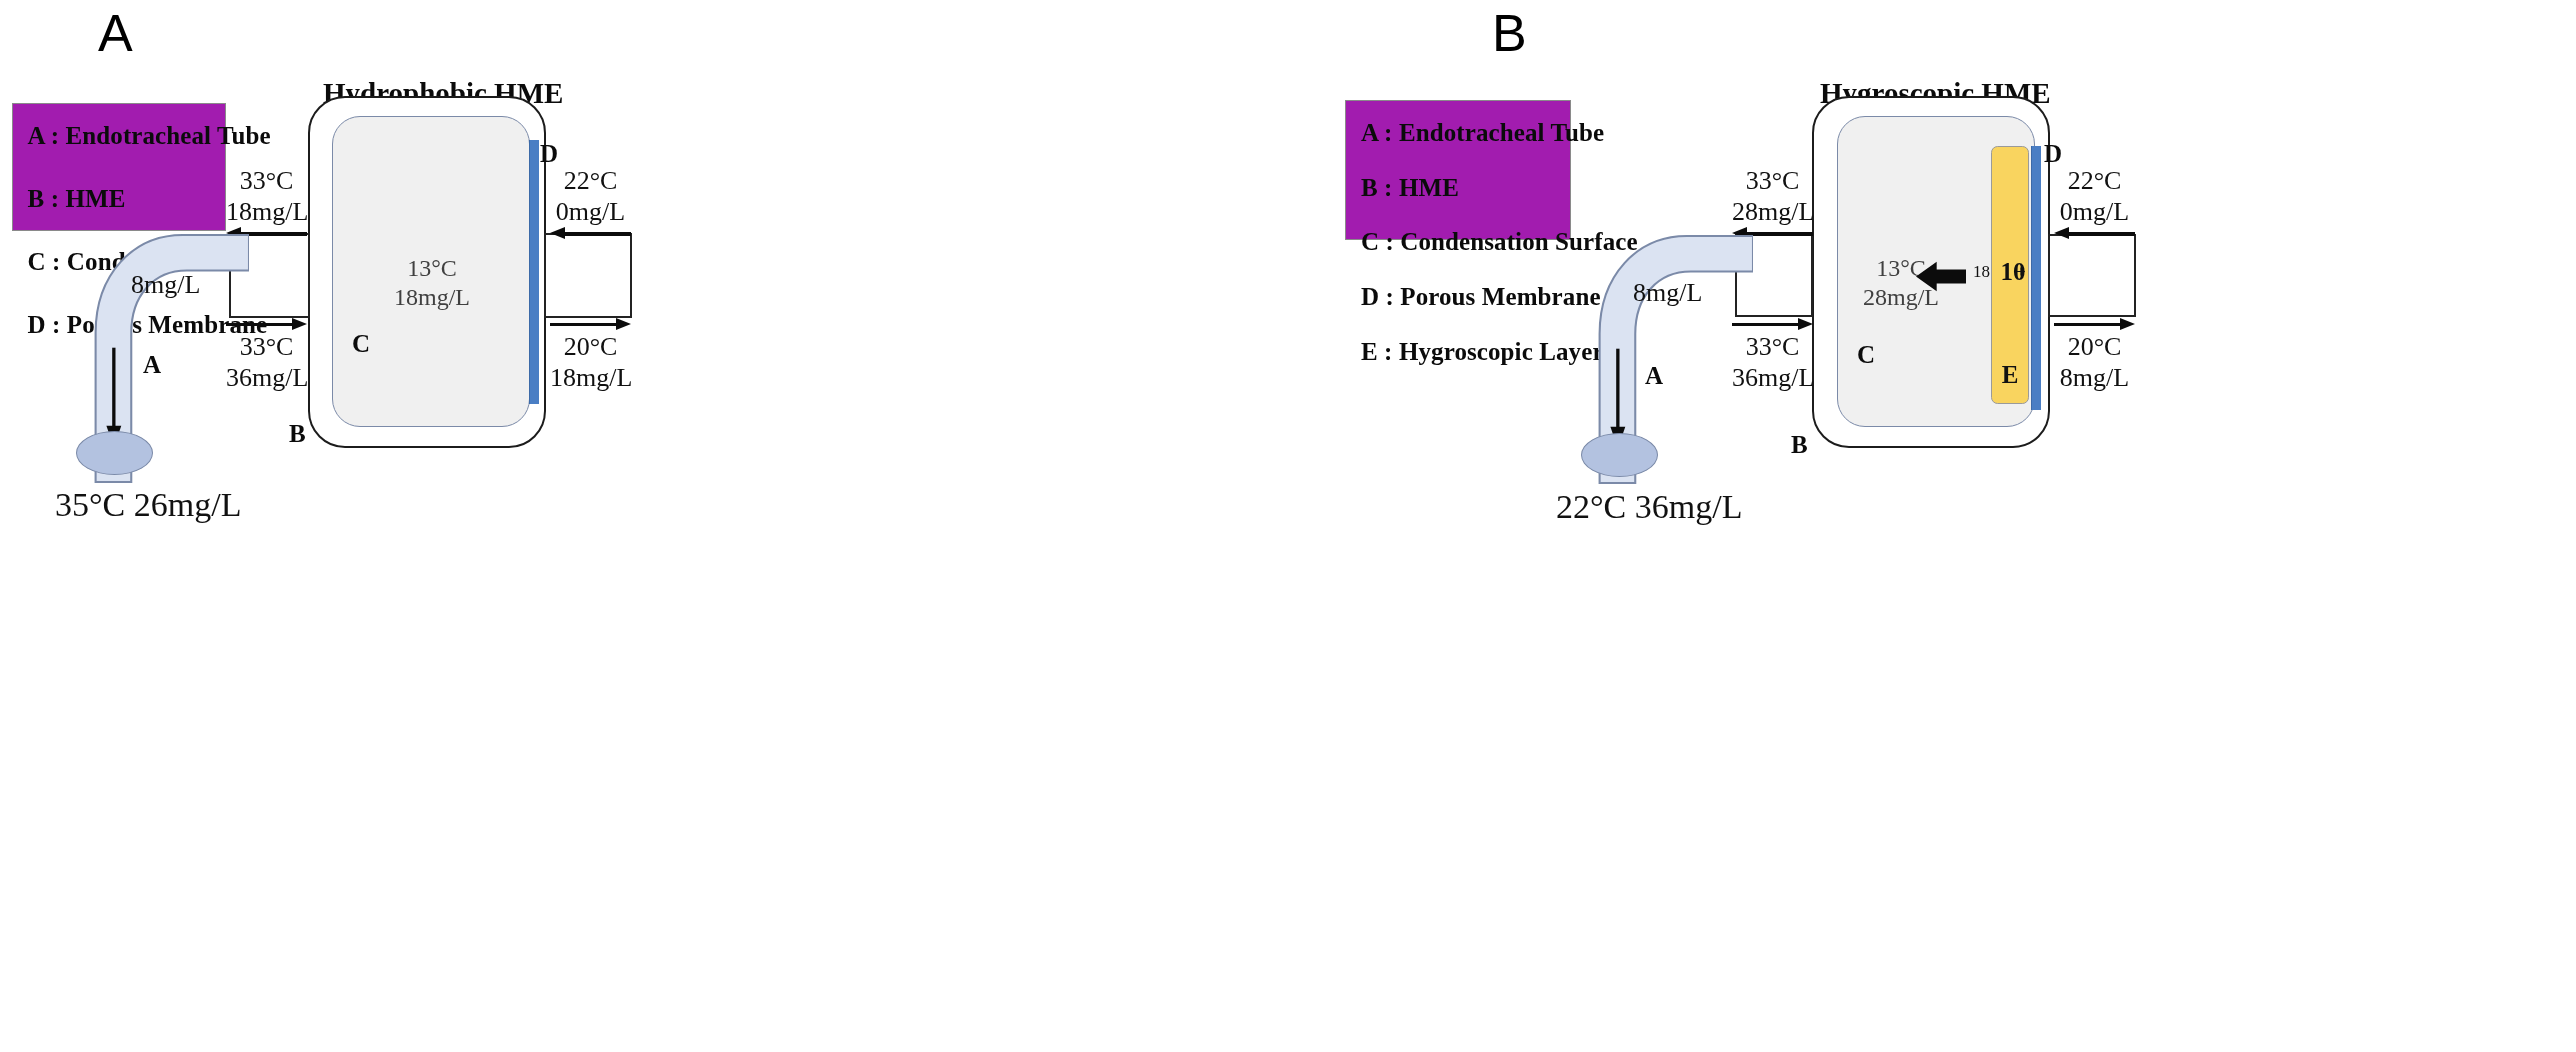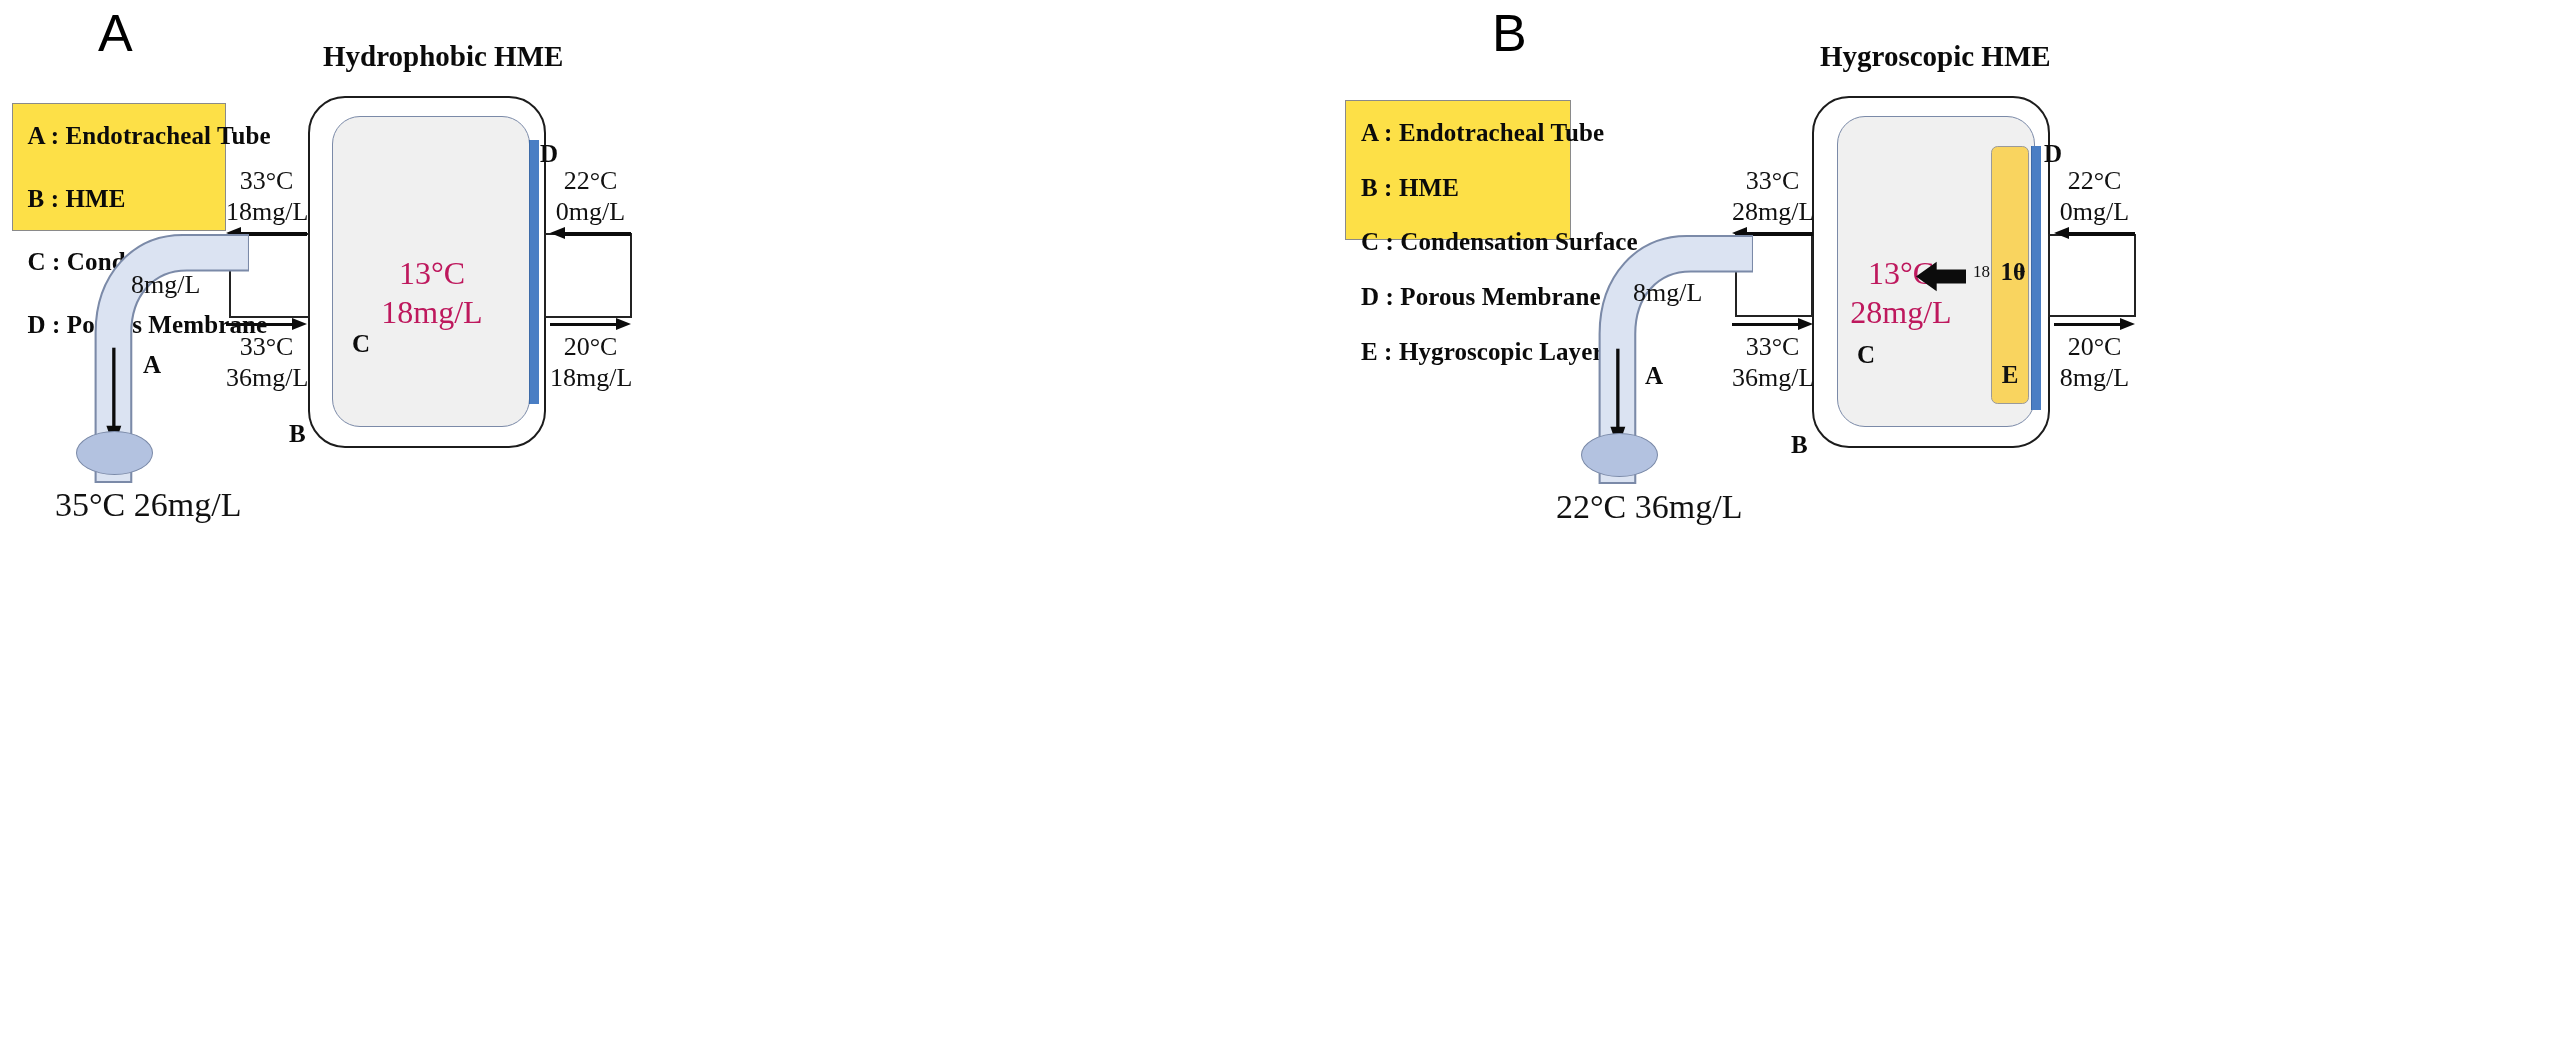--- a/index.html
+++ b/index.html
@@ -32,21 +32,21 @@
     font-size: 52px;
     font-weight: 400;
     color: #000;
     line-height: 1;
   }
 
   
   .legend {
     position: absolute;
     border: 1.7px solid #8a8a8a;
-    background: #fde047;
+    background: #a21caf;
     box-sizing: border-box;
     padding: 18.3px 15px 15px 15px;
   }
   .legend-item {
     font-size: 25px;
     font-weight: bold;
     color: #0b0b0b;
     letter-spacing: 0.1px;
     white-space: nowrap;
   }
@@ -55,20 +55,21 @@
   .legend-5 .legend-item { margin-bottom: 26.6px; }
   .legend-5 .legend-item:last-child { margin-bottom: 0; }
 
   
   .hme-title {
     position: absolute;
     font-size: 29px;
     font-weight: bold;
     color: #0b0b0b;
     white-space: nowrap;
+    margin-top: 37px;
   }
 
   
   .hme-outer {
     position: absolute;
     border: 2.5px solid #1c1c1c;
     border-radius: 37px;
     background: #ffffff;
     box-sizing: border-box;
   }
@@ -97,24 +98,24 @@
 
   .inline-label {
     position: absolute;
     font-size: 25px;
     font-weight: bold;
     color: #0b0b0b;
     line-height: 1;
   }
   .center-reading {
     position: absolute;
-    font-size: 32px;
+    font-size: 24px;
     text-align: center;
     line-height: 1.22;
-    color: #be185d;
+    color: #404040;
     white-space: nowrap;
   }
   .layer-text {
     position: absolute;
     font-size: 25px;
     font-weight: bold;
     color: #111;
     text-align: center;
     line-height: 1;
   }

